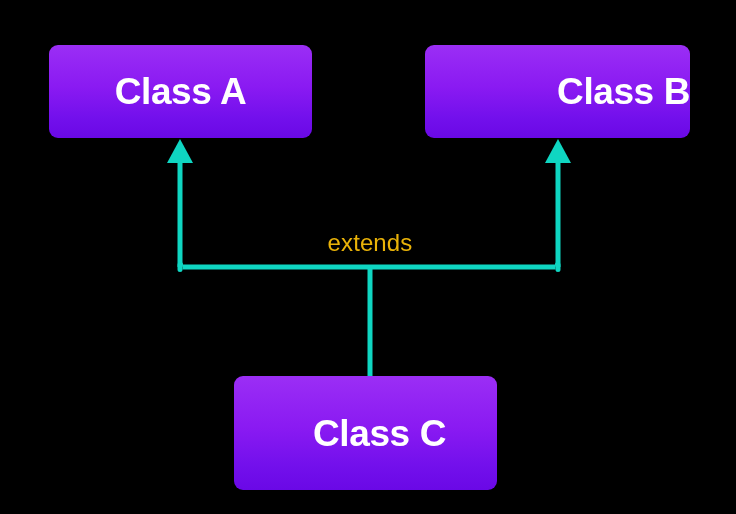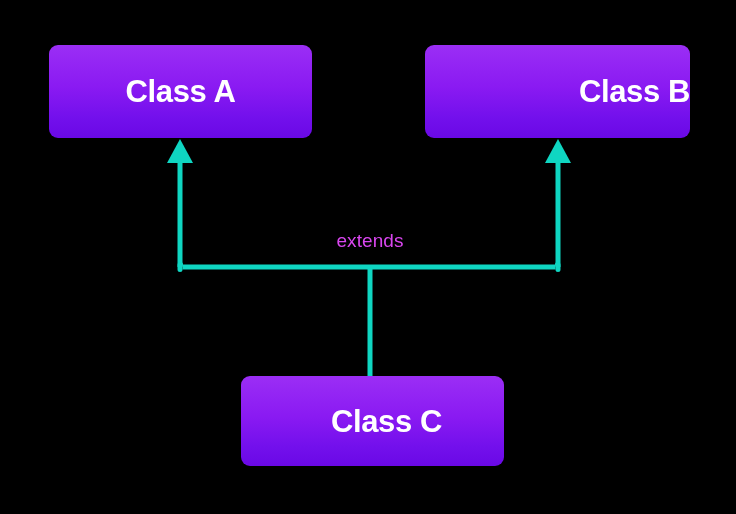--- a/index.html
+++ b/index.html
@@ -32,56 +32,56 @@
     display: flex;
     align-items: center;
     justify-content: center;
     border-radius: 9px;
     background: linear-gradient(180deg, #9B2EF5 0%, #8A1AF2 45%, #7310EC 78%, #6A08E6 100%);
     z-index: 3;
   }
   .class-node-label {
     color: #FFFFFF;
     font-family: "Liberation Sans", sans-serif;
-    font-size: 31px;
+    font-size: 37px;
     font-weight: bold;
     letter-spacing: -0.4px;
     line-height: 1;
     white-space: nowrap;
     user-select: none;
   }
   #node-class-a {
     left: 49px;
     top: 45px;
     width: 263px;
     height: 93px;
   }
   #node-class-b {
     left: 425px;
     top: 45px;
     width: 265px;
     height: 93px;
     justify-content: flex-end;
   }
   #node-class-c {
-    left: 241px;
+    left: 234px;
     top: 376px;
     width: 263px;
-    height: 90px;
+    height: 114px;
     padding-left: 28px;
   }
   #edge-label-extends {
     position: absolute;
     left: 300px;
     top: 231px;
     width: 140px;
     text-align: center;
-    color: #d946ef;
+    color: #eab308;
     font-family: "Liberation Sans", sans-serif;
-    font-size: 19px;
+    font-size: 24px;
     font-weight: normal;
     line-height: 1;
     letter-spacing: 0.1px;
     white-space: nowrap;
     z-index: 4;
     user-select: none;
   }
 </style>
 </head>
 <body>

